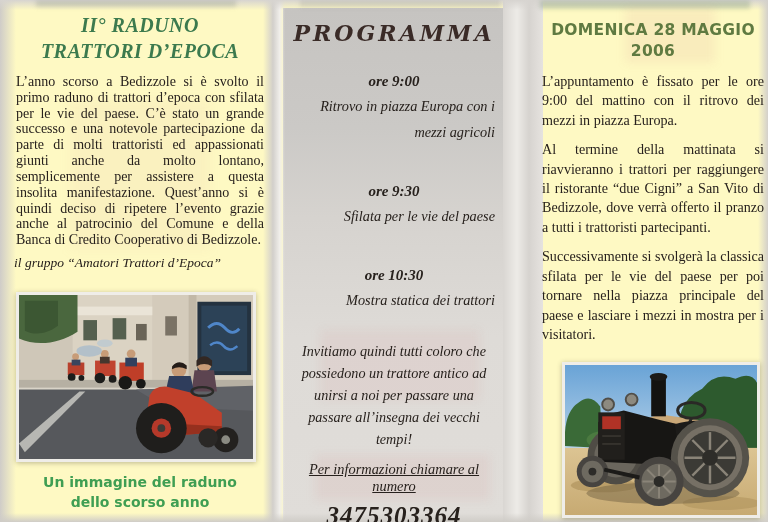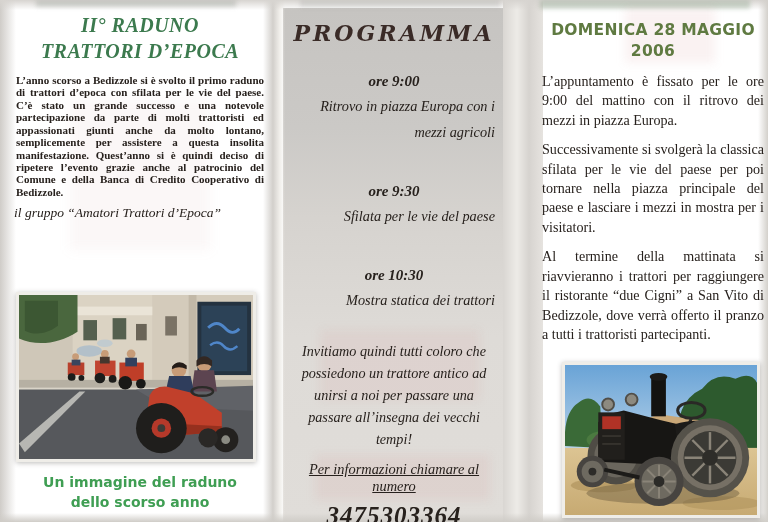--- a/index.html
+++ b/index.html
@@ -1,18 +1,18 @@
 <!DOCTYPE html>
 <html style="--ink: #27211d; --green-title: #3c7a4e; --green-caption: #3f9e53; --olive-title: #5f7a41;"><head>
 <meta charset="utf-8">
 <style>
   html,body{margin:0;padding:0;background:#b9b6b1;}
   .sheet{
     position:relative; width:768px; height:522px; overflow:hidden;
-    background:#ffffff;
+    background:#fef9c3;
     font-family:"Liberation Serif", serif;
     color:var(--ink,#27211d);
   }
   
   .edge-left{position:absolute;left:0;top:0;bottom:0;width:16px;
     background:linear-gradient(90deg,#cfccc8,rgba(230,227,223,0));}
   .edge-top{position:absolute;left:0;top:0;right:0;height:10px;
     background:linear-gradient(180deg,#d7d4d0,rgba(230,227,223,0));}
   .edge-bottom{position:absolute;left:0;bottom:0;right:0;height:9px;
     background:linear-gradient(0deg,#cfccc7,rgba(230,227,223,0));}
@@ -31,21 +31,21 @@
   .b3{left:540px;top:0;width:210px;height:9px;background:rgba(112,142,112,.30);}
   .b4{left:320px;top:330px;width:160px;height:70px;background:rgba(214,140,140,.10);filter:blur(5px);}
   .b5{left:315px;top:455px;width:175px;height:45px;background:rgba(214,140,140,.12);filter:blur(5px);}
   .b6{left:625px;top:8px;width:90px;height:55px;background:rgba(205,130,130,.10);filter:blur(5px);}
   .b7{left:70px;top:100px;width:140px;height:150px;background:rgba(205,135,135,.07);filter:blur(6px);}
   
   .panel-left{position:absolute;left:14px;top:0;width:252px;height:522px;}
   .l-title{padding-top:12px;text-align:center;
     font-style:italic;font-weight:bold;font-size:20px;line-height:1.3;
     letter-spacing:.5px;color:var(--green-title,#3c7a4e);}
-  .l-body{margin:10px 2px 0;text-align:justify;font-size:11px;line-height:1.13;font-weight:bold;}
+  .l-body{margin:10px 2px 0;text-align:justify;font-size:14px;line-height:1.13;}
   .l-sign{margin-top:7px;font-style:italic;font-size:13.5px;}
   .photo{position:absolute;border:3px solid #efede8;box-shadow:0 1px 5px rgba(40,35,30,.30);background:#888;}
   .photo-parade{left:16px;top:292px;width:234px;height:164px;}
   .photo svg{display:block;width:100%;height:100%;}
   .l-caption{position:absolute;left:0;top:472px;width:252px;text-align:center;
     font-family:"DejaVu Sans",sans-serif;font-weight:bold;font-size:14px;line-height:1.45;
     color:var(--green-caption,#3f9e53);}
   
   .panel-mid{position:absolute;left:283px;top:0;width:222px;height:522px;text-align:center;}
   .m-title{margin-top:20px;font-family:"DejaVu Serif",serif;font-style:italic;font-weight:bold;
@@ -183,22 +183,22 @@
 
   </div>
 
   <div class="panel-right">
     <div class="r-title">
       <div>DOMENICA 28 MAGGIO</div>
       <div>2006</div>
     </div>
     <div class="r-body">
       <p>L’appuntamento è fissato per le ore 9:00 del mattino con il ritrovo dei mezzi in piazza Europa.</p>
+      <p>Al termine della mattinata si riavvieranno i trattori per raggiungere il ristorante “due Cigni” a San Vito di Bedizzole, dove verrà offerto il pranzo a tutti i trattoristi partecipanti.</p>
       <p>Successivamente si svolgerà la classica sfilata per le vie del paese per poi tornare nella piazza principale del paese e lasciare i mezzi in mostra per i visitatori.</p>
-      <p>Al termine della mattinata si riavvieranno i trattori per raggiungere il ristorante “due Cigni” a San Vito di Bedizzole, dove verrà offerto il pranzo a tutti i trattoristi partecipanti.</p>
     </div>
   </div>
 
   <div class="photo photo-tractor">
     <svg viewBox="0 0 196 152" preserveAspectRatio="none">
       <defs>
         <linearGradient id="skyg" x1="0" y1="0" x2="0" y2="1">
           <stop offset="0" stop-color="#69a3d6"></stop>
             <stop offset="1" stop-color="#b9d4ea"></stop>
         </linearGradient>

